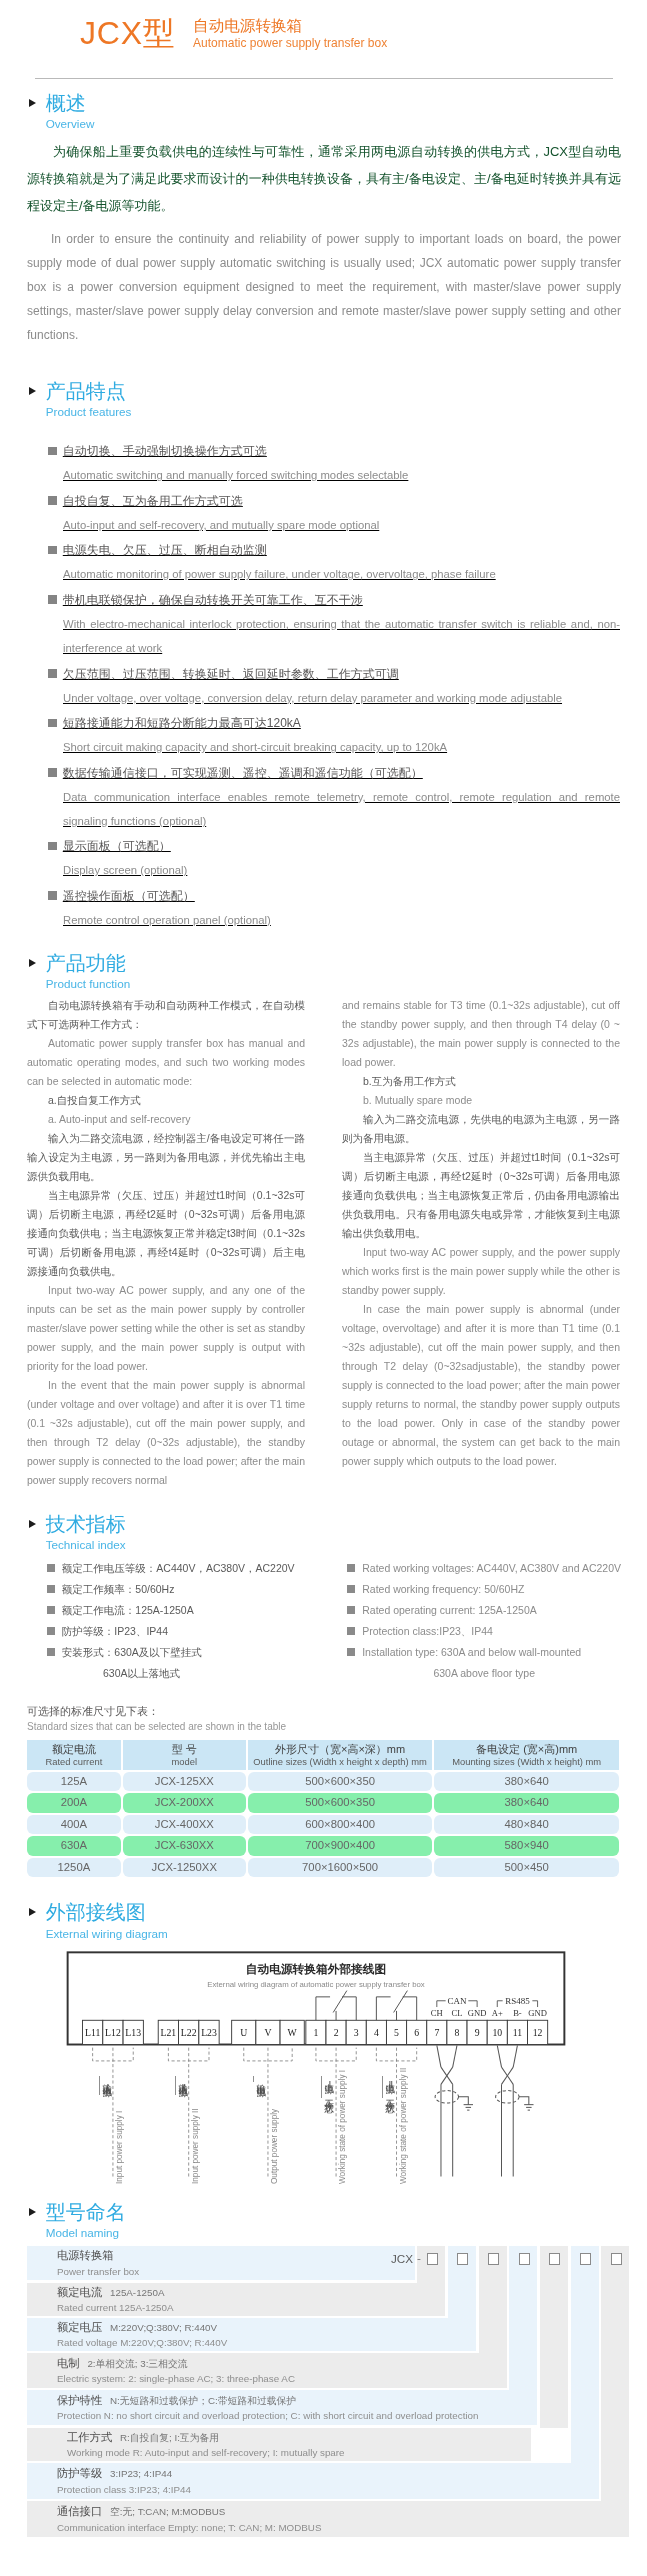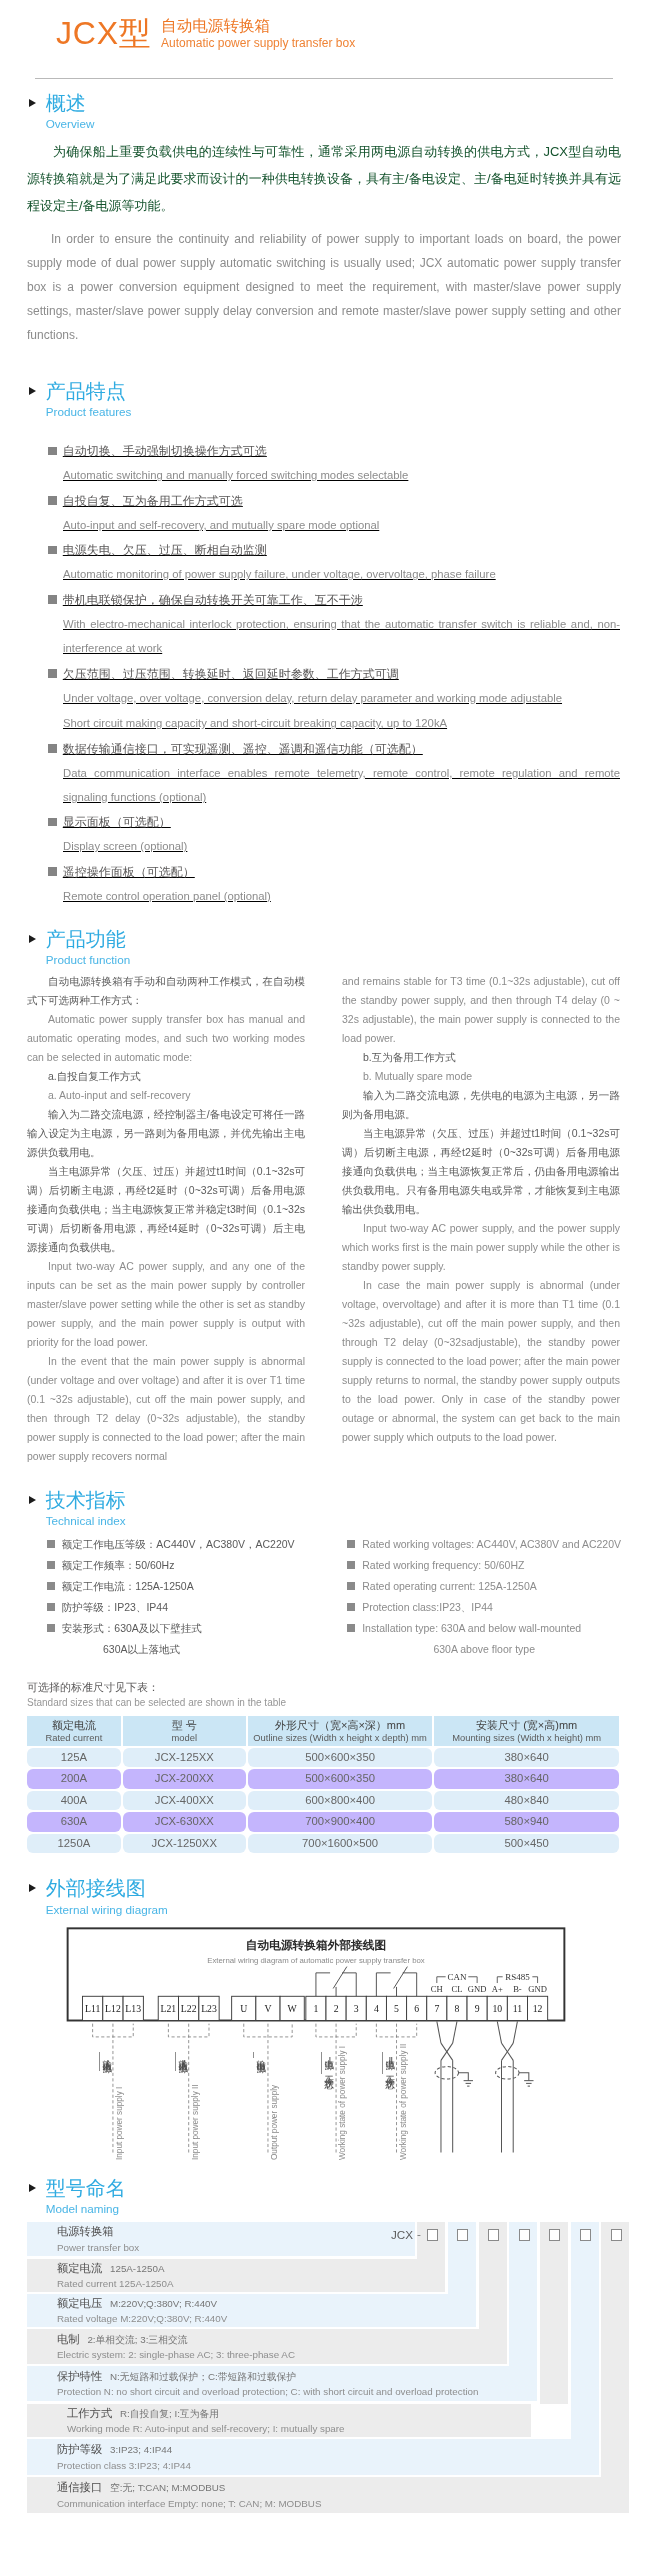--- a/index.html
+++ b/index.html
@@ -1,17 +1,17 @@
 <!DOCTYPE html>
 <html style="font-size:12.5px"><head>
 <meta charset="utf-8">
 <style>
   html,body{margin:0;padding:0;background:#fff;}
   body{width:648px;height:2576px;overflow:hidden;font-family:"Liberation Sans","DejaVu Sans",sans-serif;}
-  .hdr{display:flex;align-items:flex-start;margin:11px 0 0 56px;height:50px;}
+  .hdr{display:flex;align-items:flex-start;margin:11px 0 0 80px;height:50px;gap:8px;}
   .hdr-model{font-size:32px;color:#ee7725;letter-spacing:0.8px;line-height:45px;font-weight:400;}
   .hdr-right{margin-left:9.4px;padding-top:4.7px;}
   .hdr-zh{font-size:15.6px;color:#ee7725;line-height:19px;}
   .hdr-en{font-size:12px;color:#ef8335;line-height:17px;}
   .rule{border:none;border-top:0.8px solid #b9b9b9;margin:17px 35px 0 35px;}
   .sec{margin-left:27px;margin-right:27px;}
   .sec-head{display:flex;align-items:flex-start;margin-top:12.5px;}
   .tri{width:0;height:0;border-left:7px solid #1c1c1c;border-top:4.7px solid transparent;border-bottom:4.7px solid transparent;margin:7px 9.4px 0 2.3px;}
   .sec-zh{font-size:20px;color:#2fabe1;line-height:23.4px;}
   .sec-en{font-size:11.7px;color:#49b5e6;line-height:17px;}
@@ -43,21 +43,21 @@
   .tcolR .trow.cont{padding-left:86px;}
   
   .intro-zh{font-size:11px;color:#595757;margin:20px 27px 0 27px;line-height:15.6px;}
   .intro-en{font-size:10px;color:#979797;margin:0 27px 0 27px;line-height:14px;}
   table.sizes{border-collapse:separate;border-spacing:2.3px;margin:4.7px 0 0 25px;width:596px;}
   table.sizes th{background:#cbe6f5;font-weight:400;padding:2.3px 1.6px;}
   table.sizes th .h-zh{font-size:11px;color:#3f3f3f;line-height:13.3px;}
   table.sizes th .h-en{font-size:9.4px;color:#5b5b5b;line-height:11.7px;}
   table.sizes td{text-align:center;font-size:11.3px;color:#666;padding:3.1px 1.6px;line-height:13.3px;border-radius:6px;}
   table.sizes tr.odd td{background:#dfeef9;}
-  table.sizes tr.even td{background:#c4b5fd;}
+  table.sizes tr.even td{background:#86efac;}
   
   .diag{position:relative;width:603px;height:239px;margin:7.8px 0 0 27px;}
   .diag svg{position:absolute;left:39px;top:0;}
   .vzh{position:absolute;writing-mode:vertical-lr;text-orientation:upright;font-size:9.4px;color:#4a4a4a;letter-spacing:1.6px;border-left:0.8px solid #8f8f8f;padding-left:2.3px;top:126px;line-height:11px;}
   .ven{position:absolute;writing-mode:vertical-rl;transform:rotate(180deg);font-size:8.2px;color:#8a8a8a;top:126px;height:108px;line-height:9.4px;white-space:nowrap;}
   
   .naming{position:relative;width:603px;height:291px;margin:0 0 0 27px;}
   .nrow{position:absolute;left:0;display:flex;flex-direction:column;justify-content:center;padding-left:30px;box-sizing:border-box;}
   .nrow .nzh{font-size:11.3px;color:#4e4d4d;line-height:15px;}
   .nrow .nzh .nval{font-size:9.8px;color:#767676;margin-left:7.8px;}
@@ -117,20 +117,21 @@
     </div>
   <div class="feat">
       <div class="fzh"><span class="sq"></span><span>带机电联锁保护，确保自动转换开关可靠工作、互不干涉</span></div>
       <div class="fen">With electro-mechanical interlock protection, ensuring that the automatic transfer switch is reliable and, non-interference at work</div>
     </div>
   <div class="feat">
       <div class="fzh"><span class="sq"></span><span>欠压范围、过压范围、转换延时、返回延时参数、工作方式可调</span></div>
       <div class="fen">Under voltage, over voltage, conversion delay, return delay parameter and working mode adjustable</div>
     </div>
   <div class="feat">
+      <div class="fzh"><span class="sq"></span><span>短路接通能力和短路分断能力最高可达120kA</span></div>
       <div class="fen">Short circuit making capacity and short-circuit breaking capacity, up to 120kA</div>
     </div>
   <div class="feat">
       <div class="fzh"><span class="sq"></span><span>数据传输通信接口，可实现遥测、遥控、遥调和遥信功能（可选配）</span></div>
       <div class="fen">Data communication interface enables remote telemetry, remote control, remote regulation and remote signaling functions (optional)</div>
     </div>
   <div class="feat">
       <div class="fzh"><span class="sq"></span><span>显示面板（可选配）</span></div>
       <div class="fen">Display screen (optional)</div>
     </div>
@@ -216,21 +217,21 @@
         </th>
     <th>
           <div class="h-zh">型 号</div>
           <div class="h-en">model</div>
         </th>
     <th>
           <div class="h-zh">外形尺寸（宽×高×深）mm</div>
           <div class="h-en">Outline sizes (Width x height x depth) mm</div>
         </th>
     <th>
-          <div class="h-zh">安装尺寸 (宽×高)mm</div>
+          <div class="h-zh">备电设定 (宽×高)mm</div>
           <div class="h-en">Mounting sizes (Width x height) mm</div>
         </th>
   </tr>
   <tr class="odd">
         <td>125A</td>
         <td>JCX-125XX</td>
         <td>500×600×350</td>
         <td>380×640</td>
       </tr>
   <tr class="even">

